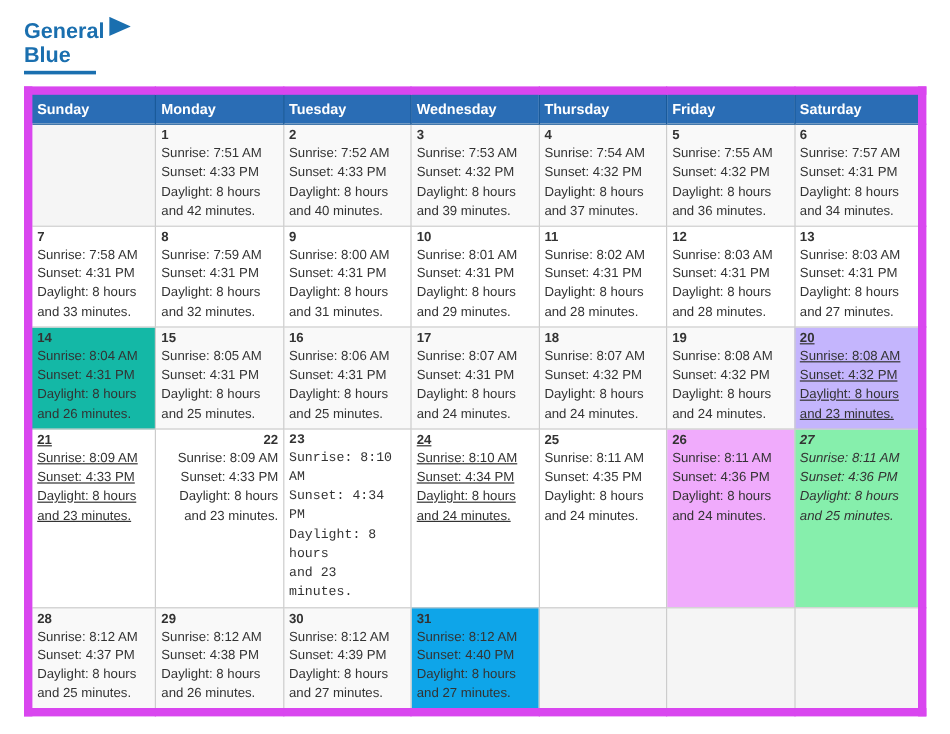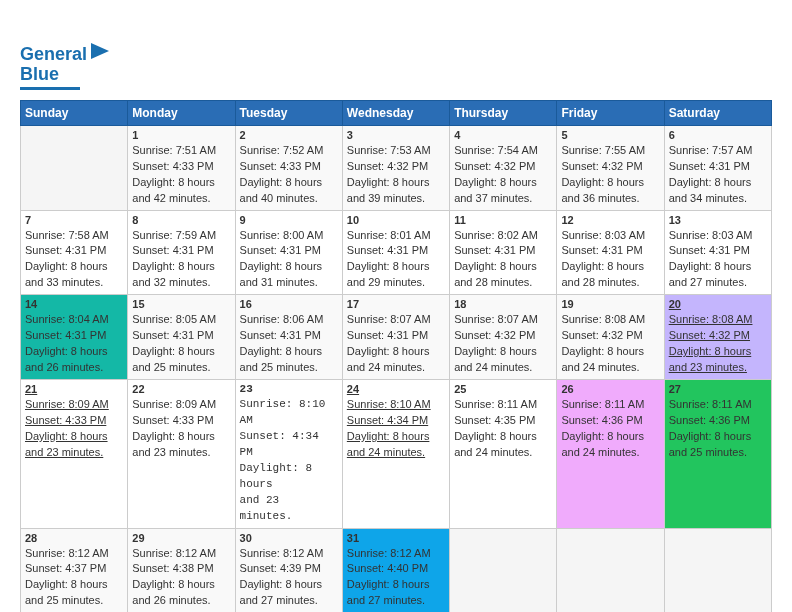--- a/index.html
+++ b/index.html
@@ -9,21 +9,20 @@
       font-family: Arial, sans-serif;
       background: #fff;
       overflow: hidden;
     }
     .page {
       width: 792px;
       height: 527px;
       padding: 16px 20px;
       display: flex;
       flex-direction: column;
-      margin-top: 29px;
     }
     .header {
       display: flex;
       justify-content: space-between;
       align-items: flex-start;
       margin-bottom: 10px;
     }
     .logo {
       display: flex;
       flex-direction: column;
@@ -50,21 +49,21 @@
       font-weight: bold;
       color: #333;
     }
     .subtitle {
       font-size: 15px;
       color: #555;
       margin-top: 2px;
     }
     .calendar {
       flex: 1;
-      border: 1px solid #d946ef;
+      border: 7px solid #d946ef;
       border-collapse: collapse;
       width: 100%;
       table-layout: fixed;
     }
     .calendar th {
       background: #2a6db5;
       color: #fff;
       font-size: 12px;
       font-weight: bold;
       padding: 5px 4px;
@@ -220,41 +219,41 @@
           <td style="background: #c4b5fd; text-decoration: underline;">
             <span class="day-num">20</span>
             <div class="cell-text">Sunrise: 8:08 AM<br>Sunset: 4:32 PM<br>Daylight: 8 hours<br>and 23 minutes.</div>
           </td>
         </tr>
         <tr>
           <td style="background: rgb(255, 255, 255); text-decoration: underline;">
             <span class="day-num">21</span>
             <div class="cell-text">Sunrise: 8:09 AM<br>Sunset: 4:33 PM<br>Daylight: 8 hours<br>and 23 minutes.</div>
           </td>
-          <td style="background: rgb(255, 255, 255);">
+          <td style="background: rgb(255, 255, 255); text-align: right;">
             <span class="day-num">22</span>
             <div class="cell-text">Sunrise: 8:09 AM<br>Sunset: 4:33 PM<br>Daylight: 8 hours<br>and 23 minutes.</div>
           </td>
           <td style="background: rgb(255, 255, 255); font-family: Liberation Mono, monospace;">
             <span class="day-num">23</span>
             <div class="cell-text">Sunrise: 8:10 AM<br>Sunset: 4:34 PM<br>Daylight: 8 hours<br>and 23 minutes.</div>
           </td>
           <td style="background: rgb(255, 255, 255); text-decoration: underline;">
             <span class="day-num">24</span>
             <div class="cell-text">Sunrise: 8:10 AM<br>Sunset: 4:34 PM<br>Daylight: 8 hours<br>and 24 minutes.</div>
           </td>
           <td style="background: rgb(255, 255, 255);">
             <span class="day-num">25</span>
             <div class="cell-text">Sunrise: 8:11 AM<br>Sunset: 4:35 PM<br>Daylight: 8 hours<br>and 24 minutes.</div>
           </td>
           <td style="background: #f0abfc;">
             <span class="day-num">26</span>
             <div class="cell-text">Sunrise: 8:11 AM<br>Sunset: 4:36 PM<br>Daylight: 8 hours<br>and 24 minutes.</div>
           </td>
-          <td style="background: #22c55e;">
+          <td style="background: #86efac; font-style: italic;">
             <span class="day-num">27</span>
             <div class="cell-text">Sunrise: 8:11 AM<br>Sunset: 4:36 PM<br>Daylight: 8 hours<br>and 25 minutes.</div>
           </td>
         </tr>
         <tr>
           <td style="background: rgb(249, 249, 249);">
             <span class="day-num">28</span>
             <div class="cell-text">Sunrise: 8:12 AM<br>Sunset: 4:37 PM<br>Daylight: 8 hours<br>and 25 minutes.</div>
           </td>
           <td style="background: rgb(249, 249, 249);">

